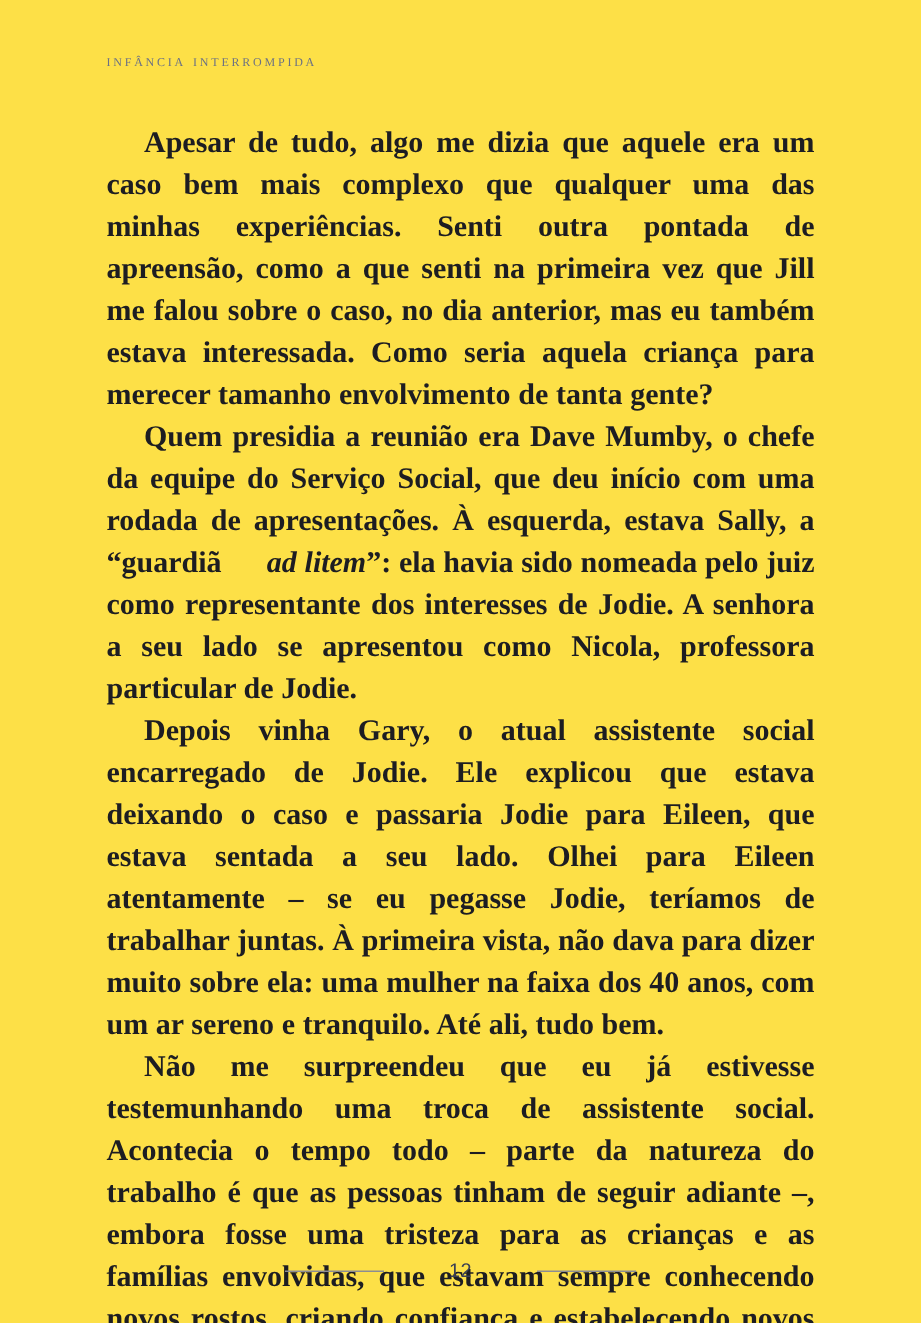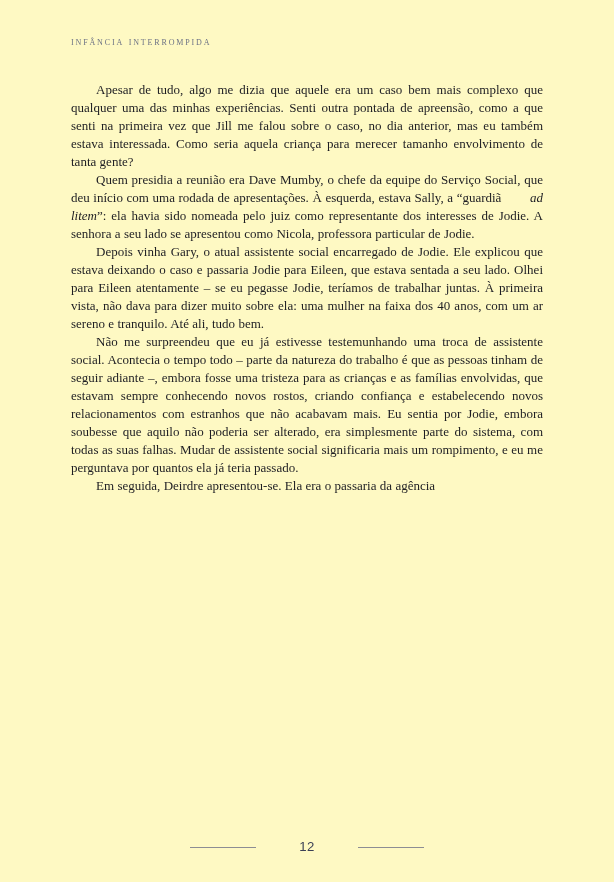--- a/index.html
+++ b/index.html
@@ -13,21 +13,21 @@
     height: 882px;
     position: relative;
     font-family: "Liberation Serif", "DejaVu Serif", serif;
     color: #1d1d22;
     overflow: hidden;
   }
 
   .page {
     position: absolute;
     inset: 0;
-    background: #fef9c3;
+    background: #fde047;
   }
 
   
   .running-head {
     position: absolute;
     left: 71px;
     top: 34px;
     width: 472px;
     font-family: "Liberation Serif", "DejaVu Serif", serif;
     font-size: 11.4px;
@@ -45,26 +45,27 @@
     position: absolute;
     left: 71px;
     top: 81px;
     width: 472px;
   }
 
   p.para {
     margin: 0;
     text-align: justify;
     text-justify: inter-word;
-    font-size: 13px;
-    line-height: 18px;
+    font-size: 20px;
+    line-height: 28px;
     text-indent: 25px;
     hyphens: manual;
     -webkit-hyphens: manual;
     word-spacing: 0.1px;
+    font-weight: bold;
   }
   p.para em { font-style: italic; margin-left: 25px; }
 
   
   .folio {
     position: absolute;
     left: 0;
     right: 0;
     top: 836px;
     height: 22px;

